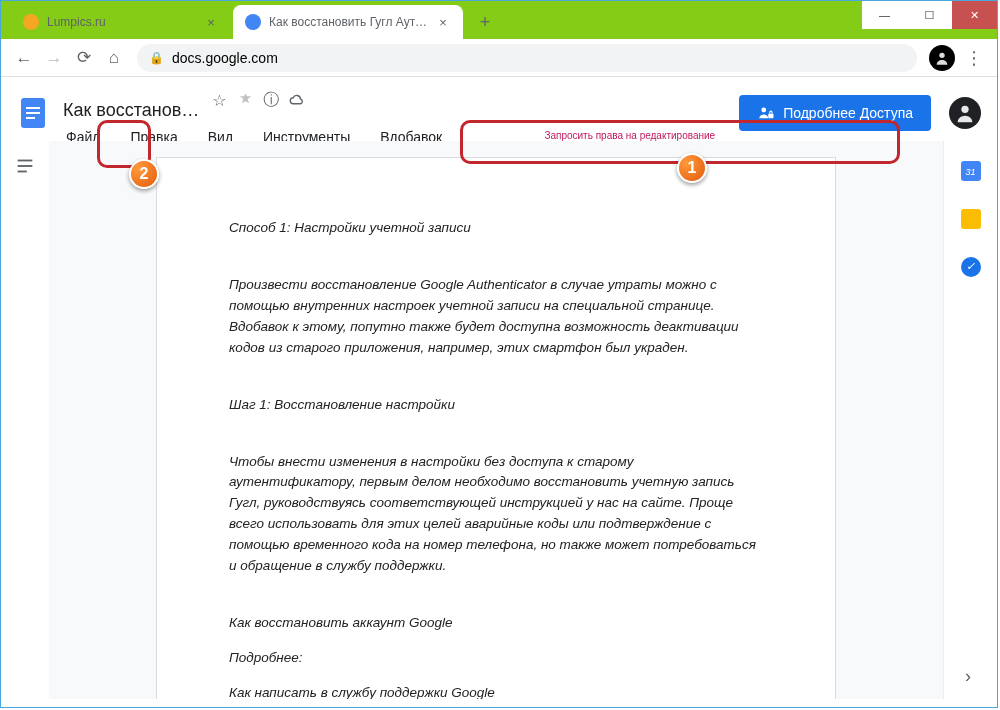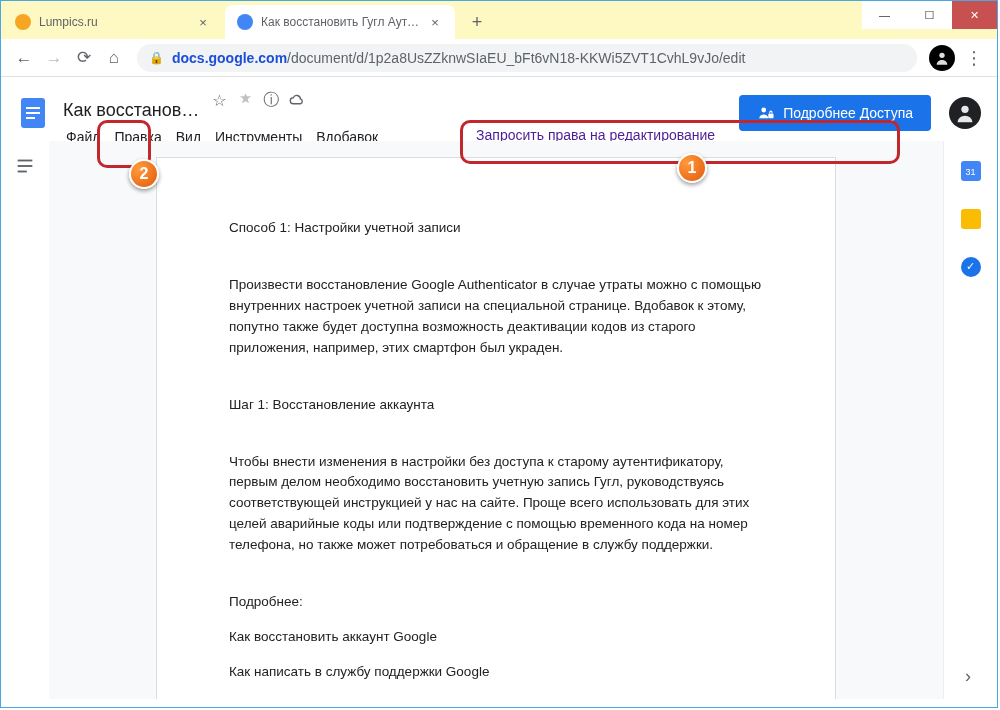--- a/index.html
+++ b/index.html
@@ -4,58 +4,58 @@
 <style>
 * { margin: 0; padding: 0; box-sizing: border-box; font-family: Arial, sans-serif; }
 body { width: 1000px; height: 710px; background: #fff; position: relative; overflow: hidden; }
 
 .window-frame { border: 1px solid #4aa8e0; width: 998px; height: 708px; position: relative; background: #fff; }
 .win-controls { position: absolute; top: 0; right: 0; display: flex; }
 .win-btn { width: 45px; height: 28px; display: flex; align-items: center; justify-content: center; font-size: 11px; }
 .win-close { background: #c75050; color: #fff; }
 .win-min, .win-max { background: #fff; color: #333; }
 
-.tabstrip { height: 38px; display: flex; align-items: flex-end; padding-left: 2px; background: #fef9c3; }
+.tabstrip { height: 38px; display: flex; align-items: flex-end; padding-left: 10px; background: #84cc16; }
 .tab { height: 34px; display: flex; align-items: center; padding: 0 12px; font-size: 12px; color: #5f6368; border-radius: 8px 8px 0 0; margin-right: 2px; min-width: 220px; max-width: 230px; position: relative; }
 .tab.active { background: #fff; }
 .tab .favicon { width: 16px; height: 16px; margin-right: 8px; border-radius: 50%; flex-shrink: 0; }
 .tab .tab-title { flex: 1; white-space: nowrap; overflow: hidden; text-overflow: ellipsis; }
 .tab .tab-close { width: 16px; height: 16px; display: flex; align-items: center; justify-content: center; font-size: 13px; color: #5f6368; margin-left: 4px; }
 .newtab { width: 28px; height: 28px; display: flex; align-items: center; justify-content: center; color: #5f6368; font-size: 18px; margin-left: 6px; margin-bottom: 3px; }
 
 .addrbar { height: 38px; display: flex; align-items: center; padding: 0 8px; background: #fff; border-bottom: 1px solid #e0e0e0; }
 .nav-btn { width: 30px; height: 30px; display: flex; align-items: center; justify-content: center; color: #5f6368; font-size: 17px; }
 .nav-btn.disabled { color: #bbb; }
 .urlbox { flex: 1; height: 28px; background: #f1f3f4; border-radius: 14px; display: flex; align-items: center; padding: 0 12px; margin: 0 8px; font-size: 14px; color: #5f6368; }
 .urlbox .lock { margin-right: 8px; font-size: 12px; }
-.urlbox .host { color: #1d4ed8; font-weight: bold; }
+.urlbox .host { color: #000000; }
 .avatar-sm { width: 26px; height: 26px; border-radius: 50%; background: #000; margin: 0 4px; display: flex; align-items: center; justify-content: center; }
 .avatar-sm svg { width: 16px; height: 16px; }
 .menu-dots { width: 30px; height: 30px; display: flex; align-items: center; justify-content: center; color: #5f6368; font-size: 18px; }
 
 .app-header { height: 64px; display: flex; align-items: center; padding: 8px 16px 0 14px; }
 .docs-logo { width: 36px; height: 36px; margin-right: 8px; }
 .docs-logo svg { width: 36px; height: 36px; }
 .title-area { flex: 0 0 auto; }
 .doc-title-row { display: flex; align-items: center; }
 .doc-title { font-size: 18px; color: #202124; padding: 2px 4px; margin-top: 20px; }
 .title-icon { width: 20px; height: 20px; margin-left: 6px; color: #5f6368; display: flex; align-items: center; justify-content: center; }
-.menubar { display: flex; gap: 0; margin-top: 2px; }
+.menubar { display: flex; gap: 16px; margin-top: 2px; }
 .menu-item { padding: 4px 7px; font-size: 14px; color: #202124; border-radius: 4px; }
 .spacer { flex: 1; }
-.req-edit { color: #4c1d95; font-size: 14px; padding: 8px 12px; margin-top: 44px; }
+.req-edit { color: #be185d; font-size: 10px; padding: 8px 12px; margin-top: 44px; }
 .share-btn { background: #1a73e8; color: #fff; border-radius: 4px; padding: 9px 18px; font-size: 14px; font-weight: 500; display: flex; align-items: center; gap: 8px; margin-left: 12px; }
 .share-btn svg { width: 18px; height: 18px; }
 .acct-avatar { width: 32px; height: 32px; border-radius: 50%; background: #202124; margin-left: 18px; display: flex; align-items: center; justify-content: center; }
 .acct-avatar svg { width: 22px; height: 22px; }
 
 .highlight-box { position: absolute; border: 3px solid #c1272d; border-radius: 10px; pointer-events: none; }
 .badge { position: absolute; width: 30px; height: 30px; border-radius: 50%; background: radial-gradient(circle at 30% 30%, #ff9a3c, #e35a0c); border: 2px solid #fff; box-shadow: 0 2px 4px rgba(0,0,0,.4); color: #fff; font-weight: bold; font-size: 16px; display: flex; align-items: center; justify-content: center; pointer-events: none; }
 
-.content-area { display: flex; height: calc(100% - 148px); }
+.content-area { display: flex; height: calc(100% - 148px); font-style: italic; }
 .left-rail { width: 48px; padding-top: 14px; display: flex; flex-direction: column; align-items: center; }
 .outline-icon { width: 22px; height: 22px; color: #5f6368; }
 .doc-scroll { flex: 1; overflow: hidden; background: #f8f9fa; padding: 16px 0 0 0; position: relative; }
 .page { background: #fff; width: 680px; margin: 0 auto; padding: 60px 72px; border: 1px solid #dadce0; font-size: 13.5px; color: #222; line-height: 1.55; }
 .page p { margin-bottom: 14px; }
 .page .sp { height: 22px; }
 
 .right-rail { width: 54px; display: flex; flex-direction: column; align-items: center; padding-top: 20px; gap: 28px; border-left: 1px solid #eee; }
 .side-icon { width: 20px; height: 20px; border-radius: 3px; }
 .cal { background: #4285f4; position: relative; }
@@ -92,21 +92,20 @@
   </div>
 
   <div class="addrbar">
     <div class="nav-btn">←</div>
     <div class="nav-btn disabled">→</div>
     <div class="nav-btn">⟳</div>
     <div class="nav-btn">⌂</div>
     <div class="urlbox">
       <span class="lock">🔒</span>
       <span class="host">docs.google.com</span>
-        <span>/document/d/1p2a8UsZZknwSIaEU_bFt6vN18-KKWi5ZVT1CvhL9vJo/edit</span>
     </div>
     <div class="avatar-sm">
       <svg viewBox="0 0 24 24">
           <circle cx="12" cy="8" r="4" fill="#ddd"></circle>
           <path d="M4 22c0-4 4-7 8-7s8 3 8 7" fill="#ddd"></path>
         </svg>
     </div>
     <div class="menu-dots">⋮</div>
   </div>
 
@@ -169,26 +168,26 @@
           <rect x="4" y="11" width="16" height="2" fill="#5f6368"></rect>
           <rect x="4" y="17" width="10" height="2" fill="#5f6368"></rect>
         </svg>
     </div>
     <div class="doc-scroll">
       <div class="page" id="doc-page">
           <p>Способ 1: Настройки учетной записи</p>
           <div class="sp"></div>
           <p>Произвести восстановление Google Authenticator в случае утраты можно с помощью внутренних настроек учетной записи на специальной странице. Вдобавок к этому, попутно также будет доступна возможность деактивации кодов из старого приложения, например, этих смартфон был украден.</p>
           <div class="sp"></div>
-          <p>Шаг 1: Восстановление аккаунта</p>
+          <p>Шаг 1: Восстановление настройки</p>
           <div class="sp"></div>
           <p>Чтобы внести изменения в настройки без доступа к старому аутентификатору, первым делом необходимо восстановить учетную запись Гугл, руководствуясь соответствующей инструкцией у нас на сайте. Проще всего использовать для этих целей аварийные коды или подтверждение с помощью временного кода на номер телефона, но также может потребоваться и обращение в службу поддержки.</p>
           <div class="sp"></div>
+          <p>Как восстановить аккаунт Google</p>
           <p>Подробнее:</p>
-          <p>Как восстановить аккаунт Google</p>
           <p>Как написать в службу поддержки Google</p>
         </div>
     </div>
     <div class="right-rail">
       <div class="side-icon cal"></div>
       <div class="side-icon keep"></div>
       <div class="side-icon tasks"></div>
     </div>
   </div>
 

